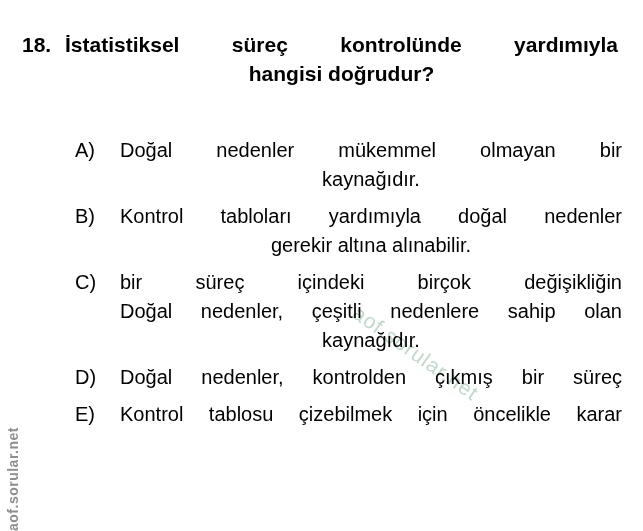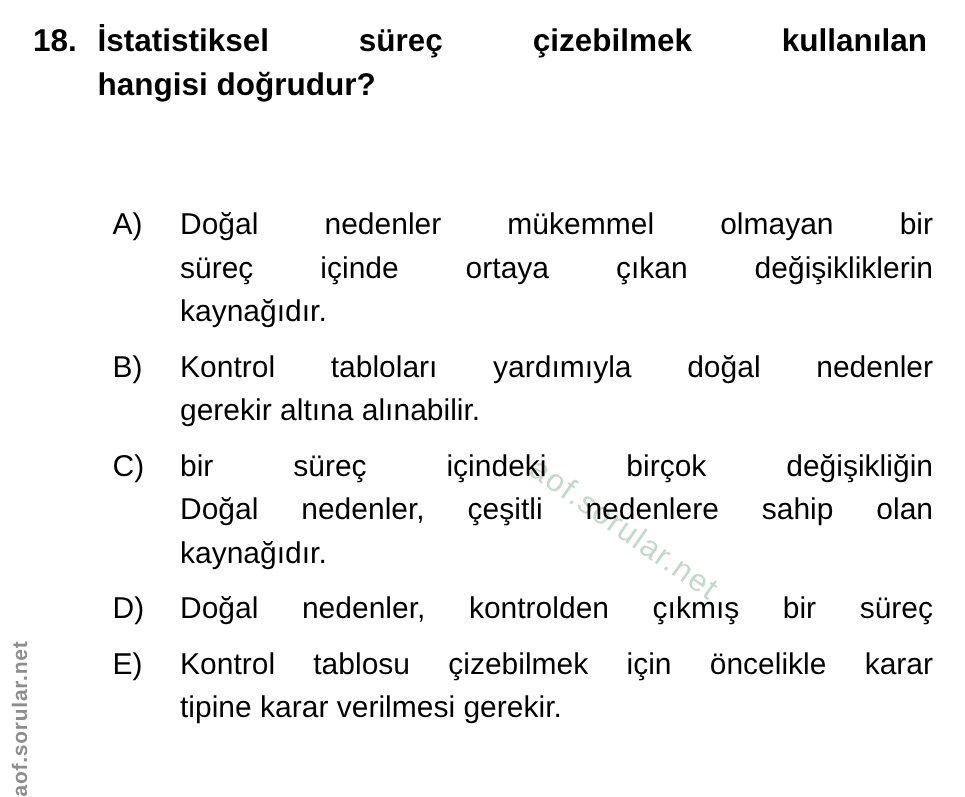--- a/index.html
+++ b/index.html
@@ -45,21 +45,21 @@
     user-select: none;
   }
   
   .content {
     position: relative;
     z-index: 2;
   }
   .question-row {
     position: absolute;
     left: 22px;
-    top: 13px;
+    top: 30px;
     display: flex;
     font-weight: bold;
     font-size: 21px;
     line-height: 29px;
   }
   .qnum {
     width: 43px;
     flex: 0 0 43px;
   }
   .stem {
@@ -82,49 +82,48 @@
     flex: 0 0 45px;
   }
   .opt-text {
     width: 502px;
   }
   .jline {
     text-align: justify;
     text-align-last: justify;
   }
   .lline {
-    text-align: left;
+    text-align: center;
   }
 </style>
 </head>
 <body>
 
 <div class="page">
 
   <div class="wm-diagonal">aof.sorular.net</div>
 
   <div class="wm-side">aof.sorular.net</div>
 
   <div class="content">
 
     <div class="question-row">
       <div class="qnum">18.</div>
       <div class="stem">
-        <div class="jline">İstatistiksel süreç çizebilmek kullanılan</div>
+        <div class="jline">İstatistiksel süreç kontrolünde yardımıyla</div>
         <div class="lline">hangisi doğrudur?</div>
       </div>
     </div>
 
     <div class="options">
 
       <div class="option">
         <div class="letter">A)</div>
         <div class="opt-text">
           <div class="jline">Doğal nedenler mükemmel olmayan bir</div>
-          <div class="jline">süreç içinde ortaya çıkan değişikliklerin</div>
           <div class="lline">kaynağıdır.</div>
         </div>
       </div>
 
       <div class="option">
         <div class="letter">B)</div>
         <div class="opt-text">
           <div class="jline">Kontrol tabloları yardımıyla doğal nedenler</div>
           <div class="lline">gerekir altına alınabilir.</div>
         </div>
@@ -143,19 +142,18 @@
         <div class="letter">D)</div>
         <div class="opt-text">
           <div class="jline">Doğal nedenler, kontrolden çıkmış bir süreç</div>
         </div>
       </div>
 
       <div class="option">
         <div class="letter">E)</div>
         <div class="opt-text">
           <div class="jline">Kontrol tablosu çizebilmek için öncelikle karar</div>
-          <div class="lline">tipine karar verilmesi gerekir.</div>
         </div>
       </div>
 
     </div>
   </div>
 </div>
 
 </body></html>

